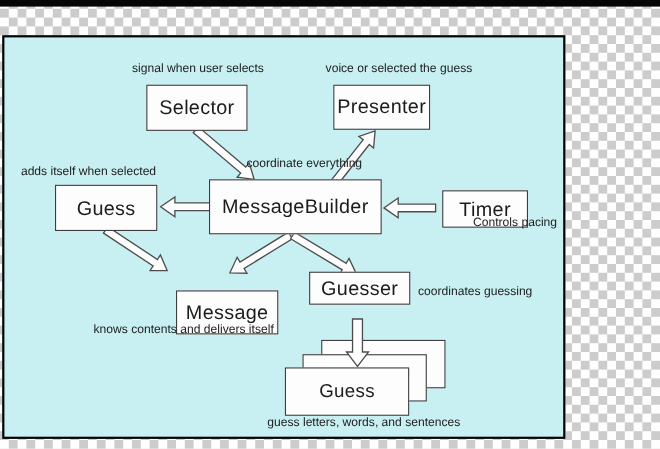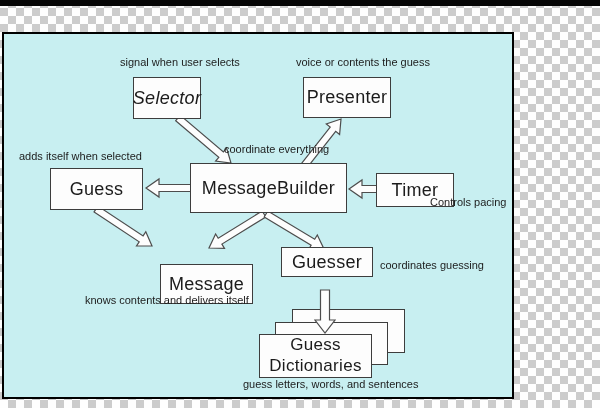--- a/index.html
+++ b/index.html
@@ -47,25 +47,25 @@
   .stack-box {
     background: #fdfdfd;
     border: 1.5px solid #3d3d3d;
     box-sizing: border-box;
     z-index: 1;
   }
   .note {
     font-size: 11px; color: #1c1c1c;
     white-space: nowrap; z-index: 3;
   }
-  #node-selector        { left: 133px; top: 77px;  width: 68px;  height: 42px; font-style: italic; }
+  #node-selector        { left: 133px; top: 77px;  width: 92px;  height: 42px; }
   #node-presenter       { left: 303px; top: 77px;  width: 88px;  height: 41px; }
   #node-guess           { left: 50px;  top: 168px; width: 93px;  height: 42px; }
   #node-message-builder { left: 190px; top: 163px; width: 157px; height: 50px; }
-  #node-timer           { left: 376px; top: 173px; width: 78px;  height: 34px; }
+  #node-timer           { left: 402px; top: 173px; width: 78px;  height: 34px; }
   #node-message         { left: 160px; top: 249px; width: 93px;  height: 40px; margin-top: 15px; }
   #node-guesser         { left: 281px; top: 247px; width: 92px;  height: 30px; }
   #dict-back            { left: 292px; top: 309px; width: 113px; height: 44px; }
   #dict-middle          { left: 275px; top: 322px; width: 113px; height: 43px; }
   #node-guess-dictionaries {
     left: 259px; top: 334px; width: 113px; height: 44px;
     font-size: 17px; line-height: 1.22; flex-direction: column;
   }
   #note-selector  { left: 120px; top: 56px; }
   #note-presenter { left: 296px; top: 56px; }
@@ -112,23 +112,22 @@
   <span>Timer</span>
 </div>
 <div id="node-message" class="abs node">
   <span>Message</span>
 </div>
 <div id="node-guesser" class="abs node">
   <span>Guesser</span>
 </div>
 <div id="node-guess-dictionaries" class="abs node">
   <div>Guess</div>
-  <div>Dictionaries</div>
 </div>
 
 <div id="note-selector" class="abs note">signal when user selects</div>
-<div id="note-presenter" class="abs note">voice or contents the guess</div>
+<div id="note-presenter" class="abs note">voice or selected the guess</div>
 <div id="note-guess" class="abs note">adds itself when selected</div>
 <div id="note-message-builder" class="abs note">coordinate everything</div>
 <div id="note-timer" class="abs note">Controls pacing</div>
 <div id="note-guesser" class="abs note">coordinates guessing</div>
 <div id="note-message" class="abs note">knows contents and delivers itself</div>
 <div id="note-guess-dictionaries" class="abs note">guess letters, words, and sentences</div>
 
 </body></html>

